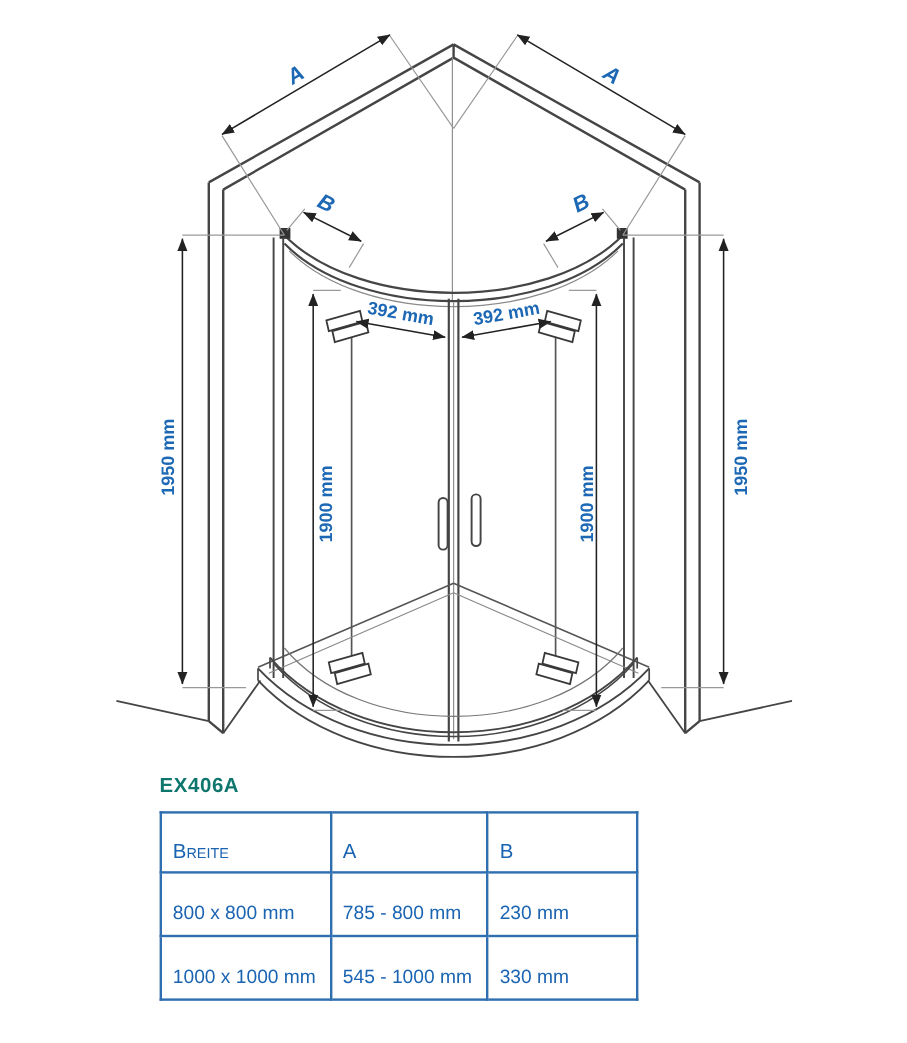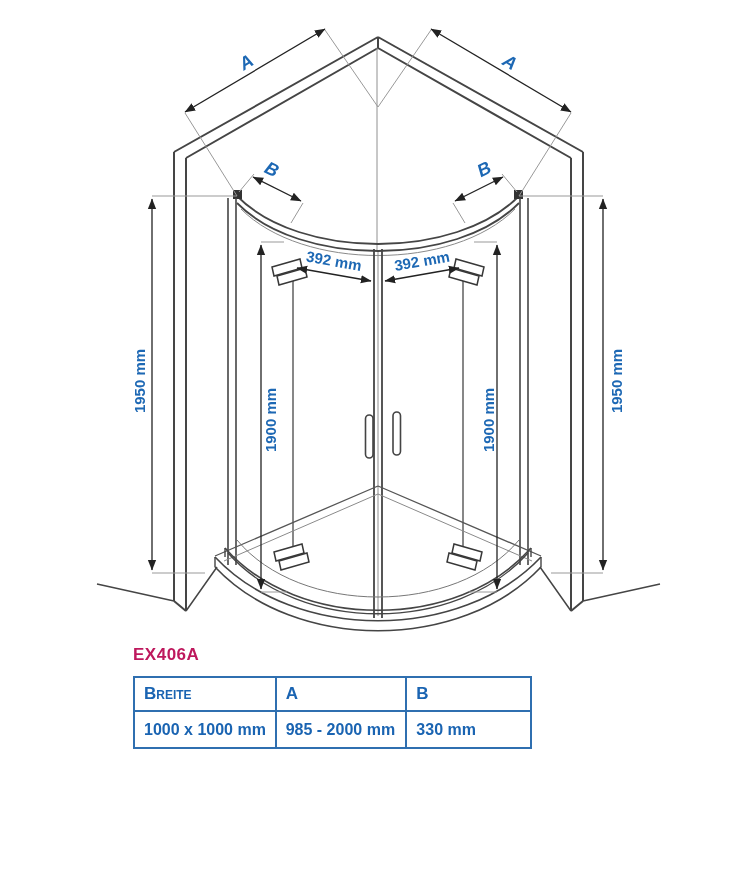--- a/index.html
+++ b/index.html
@@ -2,25 +2,25 @@
 <html><head>
 <meta charset="utf-8">
 <style>
   html,body{margin:0;padding:0;background:#fff;}
   #page{position:relative;width:756px;height:869px;background:#ffffff;overflow:hidden;
         font-family:"Liberation Sans",sans-serif;}
   svg text{font-family:"Liberation Sans",sans-serif;}
   .lbl-ab{font-size:18px;font-weight:bold;font-style:italic;fill:#1d68b4;}
   .lbl-dim{font-size:15px;font-weight:bold;fill:#1d68b4;}
   .model-title{position:absolute;left:133px;top:645px;font-size:17px;font-weight:bold;
-        color:#be185d;letter-spacing:.5px;}
+        color:#0f766e;letter-spacing:.5px;}
   .spec-table{position:absolute;left:133px;top:676px;border-collapse:collapse;
         table-layout:fixed;width:399px;}
   .spec-table th,.spec-table td{border:2px solid #2f6fb0;text-align:left;
-        padding:0 0 0 9px;color:#1a64b2;font-weight:bold;vertical-align:middle;}
+        padding:16px 0 0 9px;color:#1a64b2;font-weight:normal;vertical-align:middle;}
   .spec-table th{height:32px;font-size:17px;font-variant:small-caps;}
   .spec-table td{height:35px;font-size:16px;}
   .col-b{width:141px;} .col-a{width:130px;} .col-c{width:124px;}
 </style>
 </head>
 <body>
 
 <div id="page">
 
   
@@ -125,19 +125,24 @@
       </colgroup>
     <thead>
       <tr>
         <th>Breite</th>
         <th>A</th>
         <th>B</th>
       </tr>
     </thead>
     <tbody>
       <tr>
+        <td>800 x 800 mm</td>
+        <td>785 - 800 mm</td>
+        <td>230 mm</td>
+      </tr>
+      <tr>
         <td>1000 x 1000 mm</td>
-        <td>985 - 2000 mm</td>
+        <td>545 - 1000 mm</td>
         <td>330 mm</td>
       </tr>
     </tbody>
   </table>
 </div>
 
 </body></html>

